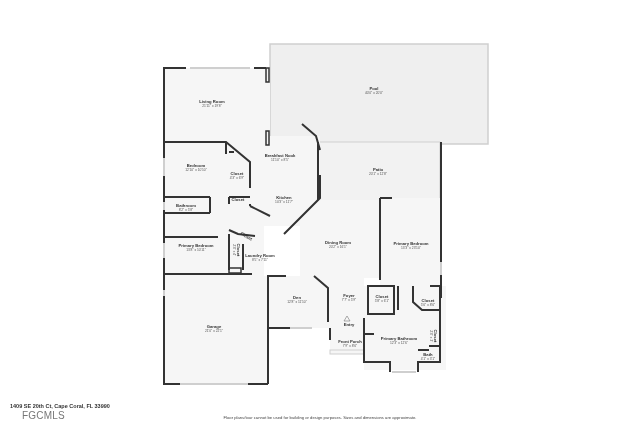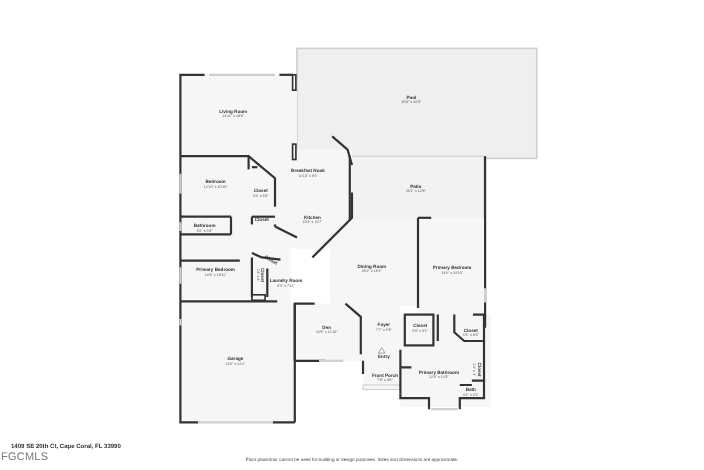--- a/index.html
+++ b/index.html
@@ -3,21 +3,21 @@
 <meta charset="utf-8">
 <style>
   html,body{margin:0;padding:0;background:#ffffff;}
   body{width:640px;height:427px;position:relative;overflow:hidden;font-family:"Liberation Sans",sans-serif;}
   .plan{position:absolute;left:0;top:0;width:640px;height:427px;}
   .room-label{position:absolute;text-align:center;font-family:"Liberation Sans",sans-serif;color:#333;transform:translate(-50%,-50%);white-space:nowrap;line-height:1.15;}
   .room-label .nm{font-size:4.2px;font-weight:bold;display:block;}
   .room-label .dm{font-size:3.3px;display:block;color:#555;}
   .room-label.vert{transform:translate(-50%,-50%) rotate(90deg);}
   .footer-address{position:absolute;left:10px;top:403px;font-size:5.5px;font-weight:bold;color:#333;}
-  .footer-logo{position:absolute;left:1px;top:410px;font-size:10px;color:#777;letter-spacing:0.2px;}
+  .footer-logo{position:absolute;left:22px;top:410px;font-size:10px;color:#777;letter-spacing:0.2px;}
   .footer-note{position:absolute;left:0;width:640px;top:415px;text-align:center;font-size:4.2px;color:#444;}
 </style>
 </head>
 <body>
 
 <svg class="plan" viewBox="0 0 640 427" xmlns="http://www.w3.org/2000/svg">
 
   <rect x="270" y="44" width="218" height="100" fill="#efefef" stroke="#cfcfcf" stroke-width="1.5"></rect>
 
   <rect x="318" y="142" width="122" height="62" fill="#f2f2f2" stroke="#cfcfcf" stroke-width="1"></rect>

